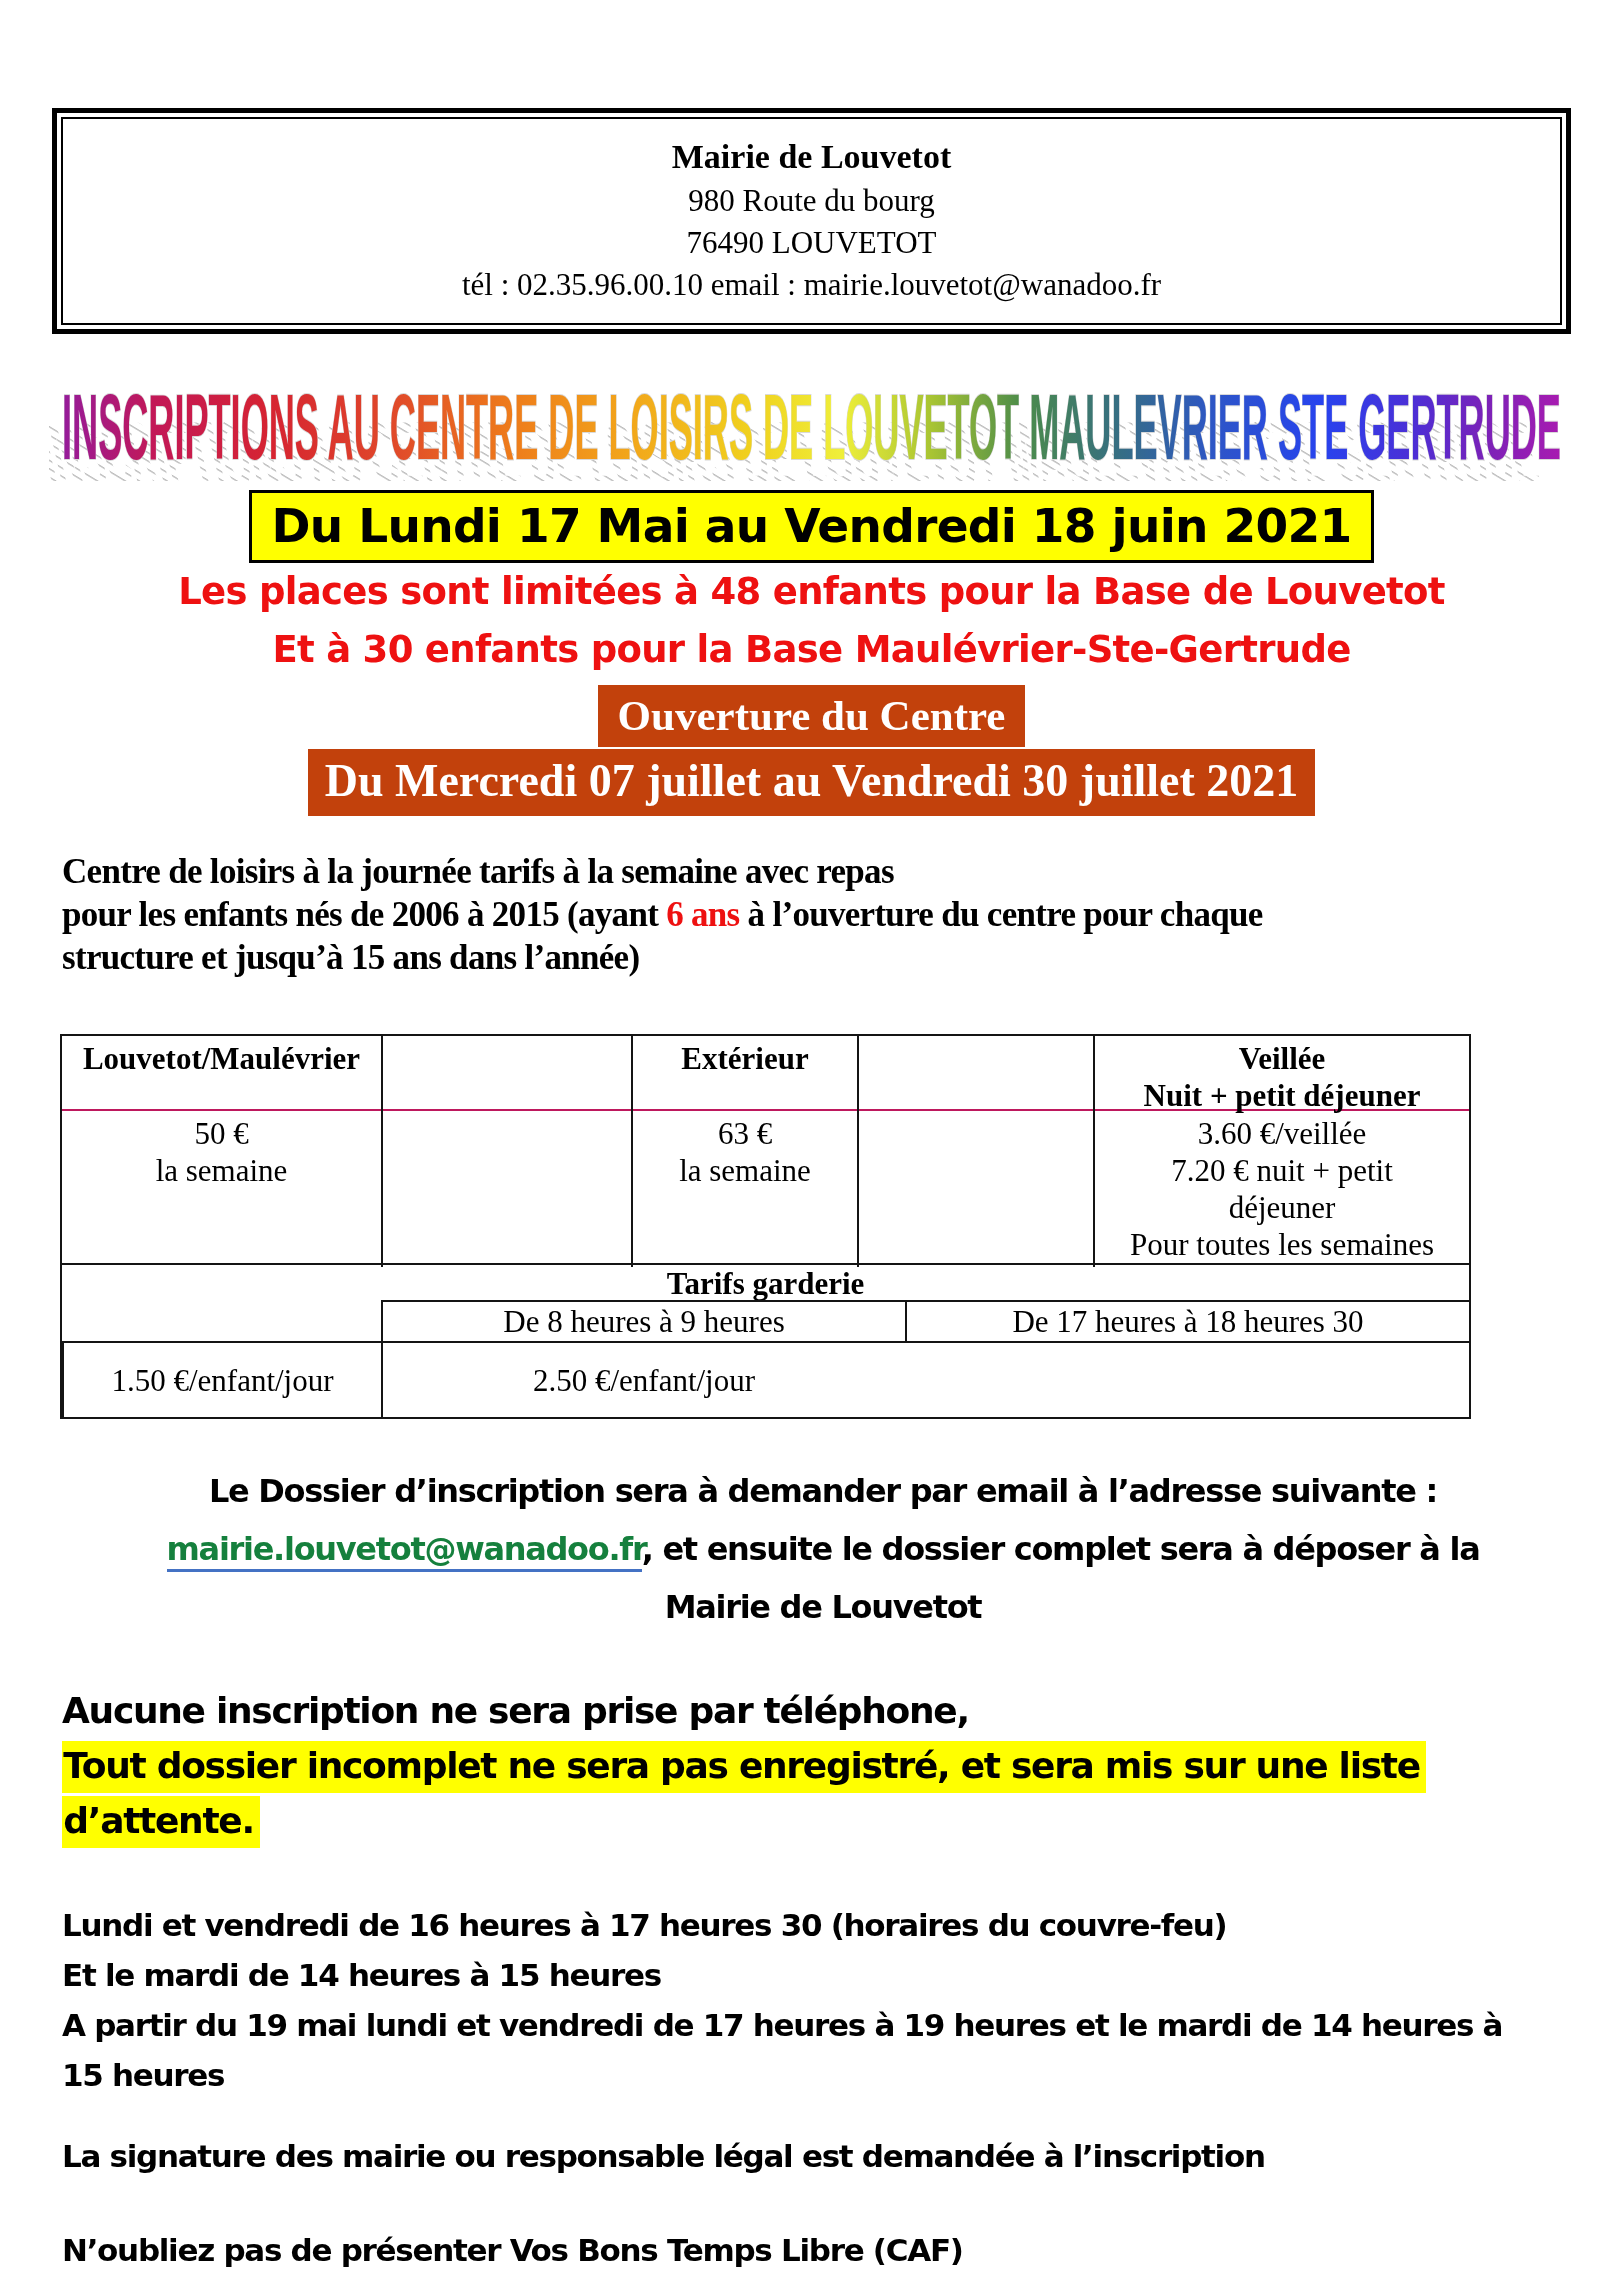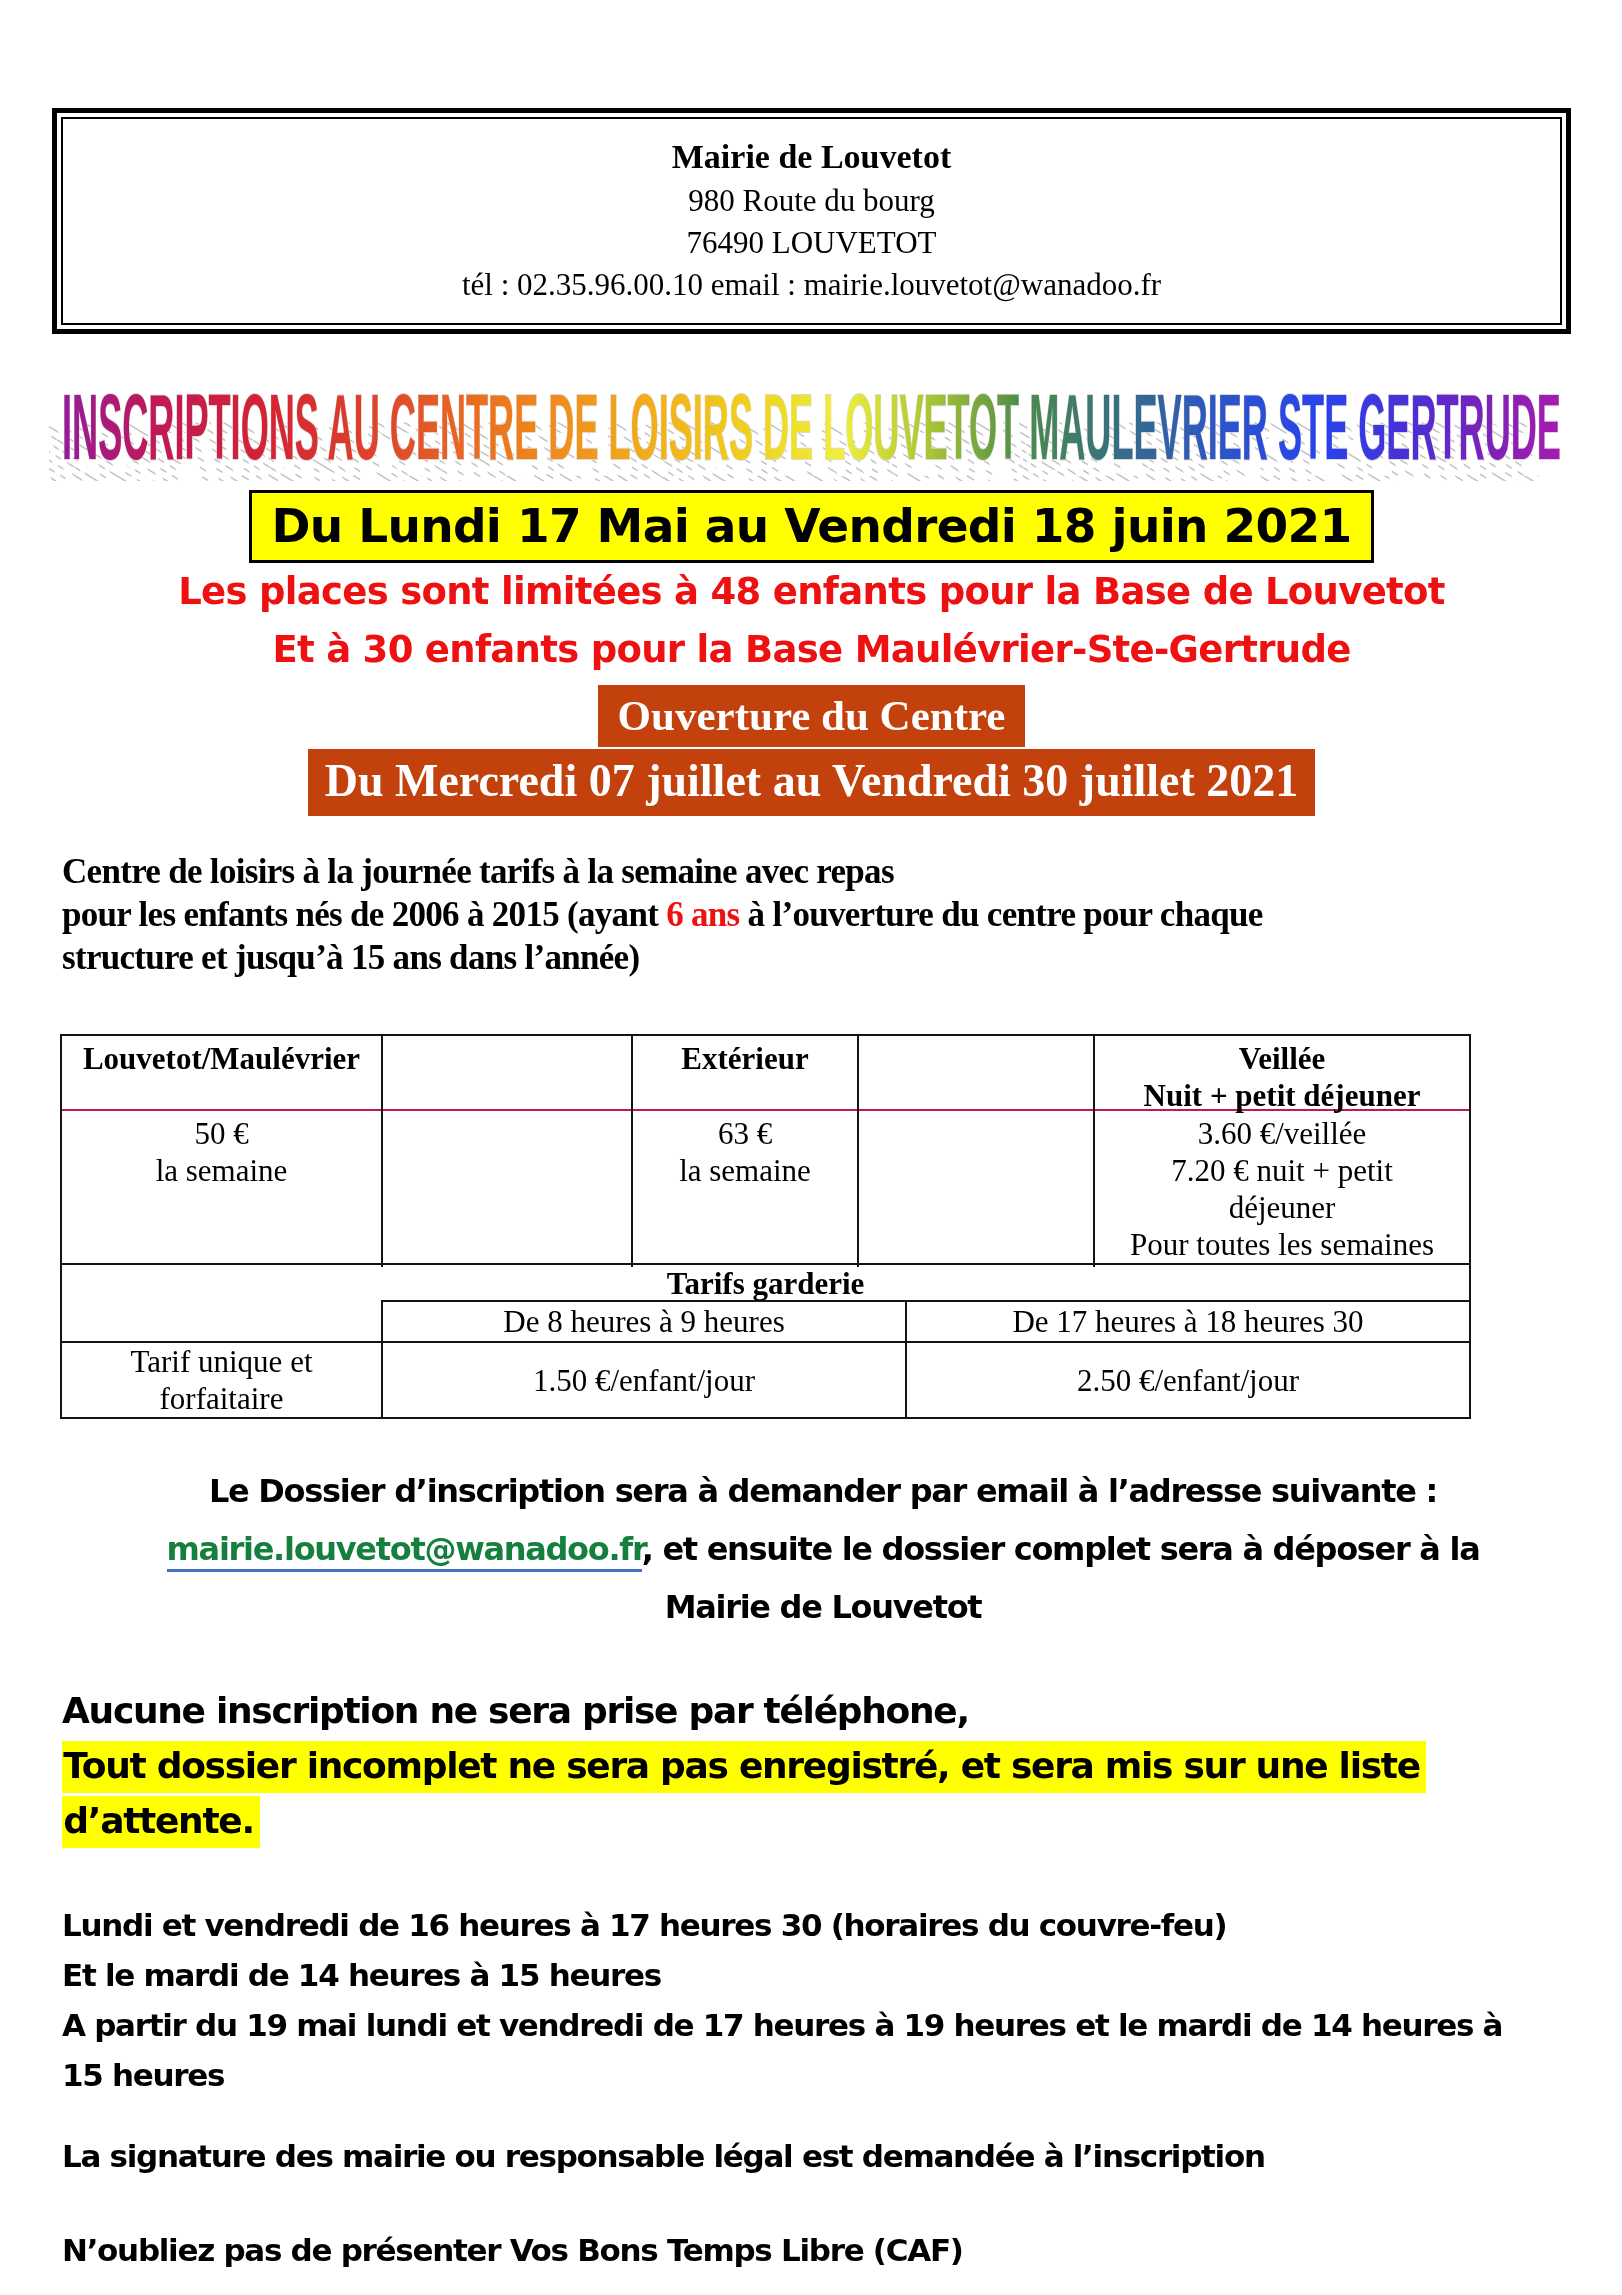--- a/index.html
+++ b/index.html
@@ -172,24 +172,20 @@
     </div>
     <div class="row-gtitle">
       <div class="gtitle-label">Tarifs garderie</div>
     </div>
     <div class="trow cols3 row-hours">
       <div class="tcell"></div>
       <div class="tcell bL">De 8 heures à 9 heures</div>
       <div class="tcell bL">De 17 heures à 18 heures 30</div>
     </div>
     <div class="trow cols3 row-flat">
-      <div class="tcell">
-        <div>Tarif unique et</div>
-        <div>forfaitaire</div>
-      </div>
       <div class="tcell bL">1.50 €/enfant/jour</div>
       <div class="tcell bL">2.50 €/enfant/jour</div>
     </div>
   </div>
 
   <div class="dossier comic">
     <div>Le Dossier d’inscription sera à demander par email à l’adresse suivante :</div>
     <div><a class="email-link" href="#">mairie.louvetot@wanadoo.fr</a><span>, et ensuite le dossier complet sera à déposer à la</span></div>
     <div>Mairie de Louvetot</div>
   </div>

